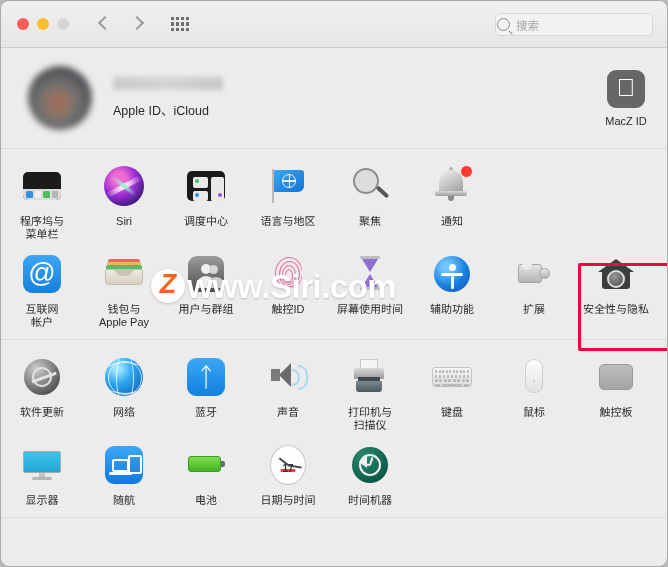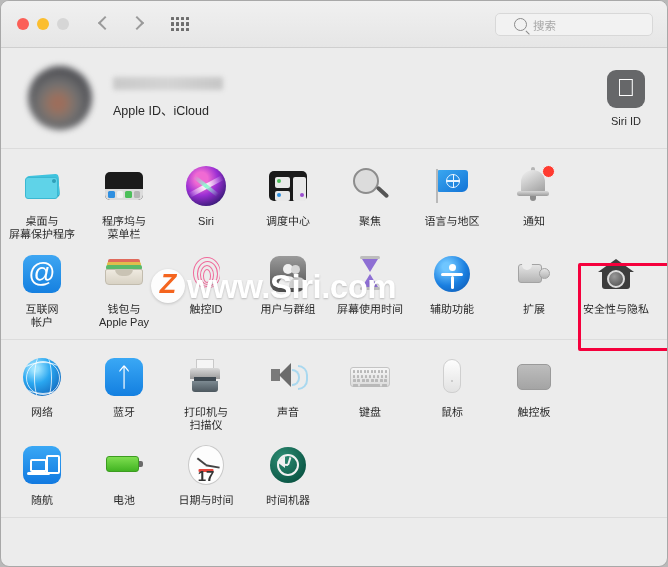--- a/index.html
+++ b/index.html
@@ -41,21 +41,21 @@
   .grid-icon i{display:block;background:#6e6e6e;border-radius:0.5px;}
 
   .win-title{
     margin-left:14px;font-size:15px;font-weight:bold;color:#222;
     letter-spacing:.5px;
   }
 
   .search{
     position:absolute;right:14px;top:12px;width:158px;height:23px;
     box-sizing:border-box;background:#f2f2f2;border:1px solid #d8d8d8;
-    border-radius:5px;display:flex;align-items:center;padding:0 18px;
+    border-radius:5px;display:flex;align-items:center;padding:0 1px;
   }
   .search .mag{width:11px;height:11px;border:1.4px solid #8b8b8b;border-radius:50%;
     position:relative;flex:0 0 auto;}
   .search .mag:after{content:"";position:absolute;right:-4px;bottom:-3px;width:5px;height:1.4px;
     background:#8b8b8b;transform:rotate(45deg);}
   .search .ph{margin-left:6px;font-size:11.5px;color:#a6a6a6;}
 
   
   .account{
     height:100px;display:flex;align-items:center;position:relative;
@@ -287,22 +287,22 @@
     background:linear-gradient(#7ede50,#42b422);border:1px solid #3c9c20;box-sizing:border-box;}
   .ic-battery .cap{position:absolute;left:38px;top:19px;width:4px;height:6px;border-radius:0 2px 2px 0;background:#6a6a6a;}
 
   
   .ic-clock{left:5px;top:3px;right:5px;bottom:3px;border-radius:50%;background:#fdfdfd;
     border:1.5px solid #c9c9c9;box-sizing:border-box;}
   .ic-clock .hh{position:absolute;left:50%;top:50%;width:2px;height:11px;background:#444;
     transform-origin:50% 100%;margin:-11px 0 0 -1px;transform:rotate(-52deg);}
   .ic-clock .mh{position:absolute;left:50%;top:50%;width:1.6px;height:14px;background:#444;
     transform-origin:50% 100%;margin:-14px 0 0 -.8px;transform:rotate(100deg);}
-  .ic-clock .date{position:absolute;left:50%;bottom:1px;transform:translateX(-50%);
-    font-size:15px;font-weight:bold;color:#333;line-height:1;}
+  .ic-clock .date{position:absolute;left:50%;bottom:10px;transform:translateX(-50%);
+    font-size:10px;font-weight:bold;color:#333;line-height:1;}
   .ic-clock .redbar{position:absolute;left:50%;bottom:12px;transform:translateX(-50%);
     width:15px;height:3.5px;background:#e4453c;border-radius:1px;}
 
   
   .ic-share .folder{position:absolute;left:5px;top:10px;width:35px;height:25px;border-radius:2px 4px 4px 4px;
     background:linear-gradient(#63c3f5,#2fa4ec);}
   .ic-share .tab{position:absolute;left:5px;top:6px;width:15px;height:5px;border-radius:3px 3px 0 0;background:#63c3f5;}
   .ic-share .node{position:absolute;left:14px;top:15px;width:15px;height:15px;transform:rotate(45deg);
     background:#bfe6fb;border-radius:2px;}
   .ic-share .node:after{content:"";position:absolute;left:4.5px;top:4.5px;width:6px;height:6px;
@@ -394,41 +394,30 @@
     <div class="acct-text">
       <div class="acct-name"></div>
       <div class="acct-sub">Apple ID、iCloud</div>
     </div>
 
     <div class="top-tiles">
       <div class="tile">
         <div class="appleid-ic">
             <span></span>
           </div>
-        <div class="lbl">Siri ID</div>
+        <div class="lbl">MacZ ID</div>
       </div>
     </div>
   </div>
 
   <div class="section">
 
     <div class="row">
 
 
-      <div class="cell">
-        <div class="glyph">
-          <div class="ic ic-desktop">
-              <div class="back"></div>
-              <div class="front"></div>
-              <div class="dot"></div>
-            </div>
-        </div>
-        <div class="caption">桌面与
-屏幕保护程序</div>
-      </div>
 
       <div class="cell">
         <div class="glyph">
           <div class="ic ic-dock">
             <div class="bar">
               <i style="background:#2f8fe0"></i>
                 <i style="background:#f0f0f0"></i>
                 <i style="background:#4cbf5a"></i>
                 <i style="background:#b5b5b5"></i>
             </div>
@@ -458,37 +447,37 @@
             <div class="w" style="left:24px;top:20px;width:13px;height:10px">
                 <i style="background:#9b4fd0;left:7px"></i>
               </div>
           </div>
         </div>
         <div class="caption">调度中心</div>
       </div>
 
       <div class="cell">
         <div class="glyph">
-          <div class="ic ic-spot">
-              <div class="ring"></div>
-              <div class="hdl"></div>
-            </div>
-        </div>
-        <div class="caption">聚焦</div>
-      </div>
-
-      <div class="cell">
-        <div class="glyph">
           <div class="ic ic-lang">
               <div class="pole"></div>
               <div class="flag"></div>
               <div class="globe"></div>
             </div>
         </div>
         <div class="caption">语言与地区</div>
+      </div>
+
+      <div class="cell">
+        <div class="glyph">
+          <div class="ic ic-spot">
+              <div class="ring"></div>
+              <div class="hdl"></div>
+            </div>
+        </div>
+        <div class="caption">聚焦</div>
       </div>
 
       <div class="cell">
         <div class="glyph">
           <div class="ic ic-bell">
             <div class="top"></div>
               <div class="body"></div>
               <div class="rim"></div>
               <div class="clap"></div>
             <div class="badge"></div>
@@ -519,40 +508,40 @@
             <div class="sleeve"></div>
               <div class="notch"></div>
           </div>
         </div>
         <div class="caption">钱包与
 Apple Pay</div>
       </div>
 
       <div class="cell">
         <div class="glyph">
+          <div class="ic ic-users">
+              <div class="head"></div>
+              <div class="head2"></div>
+              <div class="bd"></div>
+              <div class="bd2"></div>
+            </div>
+        </div>
+        <div class="caption">用户与群组</div>
+      </div>
+
+      <div class="cell">
+        <div class="glyph">
           <div class="ic ic-touchid">
             <i style="left:1px;top:1px;width:26px;height:30px"></i>
             <i style="left:4.5px;top:5px;width:19px;height:24px"></i>
             <i style="left:8px;top:9px;width:12px;height:18px"></i>
             <i style="left:11px;top:13px;width:6px;height:12px"></i>
           </div>
         </div>
         <div class="caption">触控ID</div>
-      </div>
-
-      <div class="cell">
-        <div class="glyph">
-          <div class="ic ic-users">
-              <div class="head"></div>
-              <div class="head2"></div>
-              <div class="bd"></div>
-              <div class="bd2"></div>
-            </div>
-        </div>
-        <div class="caption">用户与群组</div>
       </div>
 
       <div class="cell">
         <div class="glyph">
           <div class="ic ic-screentime">
             <div class="frame">
               <div class="cap" style="top:0"></div>
               <div class="top"></div>
                 <div class="bot"></div>
               <div class="cap" style="top:31px"></div>
@@ -596,68 +585,76 @@
         </div>
         <div class="caption">安全性与隐私</div>
       </div>
     </div>
   </div>
 
   <div class="section">
 
     <div class="row">
 
+      <div class="cell">
+        <div class="glyph">
+          <div class="ic ic-update">
+              <div class="g"></div>
+            </div>
+        </div>
+        <div class="caption">软件更新</div>
+      </div>
 
       <div class="cell">
         <div class="glyph">
           <div class="ic ic-network">
             <i style="left:-6px;top:4px;width:50px;height:30px"></i>
             <i style="left:11px;top:-6px;width:16px;height:50px"></i>
             <i style="left:3px;top:3px;width:32px;height:32px"></i>
           </div>
         </div>
         <div class="caption">网络</div>
       </div>
 
       <div class="cell">
         <div class="glyph">
           <div class="ic ic-bt">
               <span>ᛏ</span>
             </div>
         </div>
         <div class="caption">蓝牙</div>
+      </div>
+
+      <div class="cell">
+        <div class="glyph">
+          <div class="ic ic-sound">
+            <div class="spk"></div>
+              <div class="cone"></div>
+            <div class="wv" style="left:27px;top:15px;width:6px;height:13px;border-left:none;border-radius:0 10px 10px 0"></div>
+            <div class="wv" style="left:33px;top:11px;width:8px;height:21px;border-left:none;border-radius:0 12px 12px 0"></div>
+          </div>
+        </div>
+        <div class="caption">声音</div>
       </div>
 
       <div class="cell">
         <div class="glyph">
           <div class="ic ic-printer">
               <div class="paper"></div>
               <div class="top"></div>
               <div class="slot"></div>
               <div class="base"></div>
             </div>
         </div>
         <div class="caption">打印机与
 扫描仪</div>
       </div>
 
       <div class="cell">
         <div class="glyph">
-          <div class="ic ic-sound">
-            <div class="spk"></div>
-              <div class="cone"></div>
-            <div class="wv" style="left:27px;top:15px;width:6px;height:13px;border-left:none;border-radius:0 10px 10px 0"></div>
-            <div class="wv" style="left:33px;top:11px;width:8px;height:21px;border-left:none;border-radius:0 12px 12px 0"></div>
-          </div>
-        </div>
-        <div class="caption">声音</div>
-      </div>
-
-      <div class="cell">
-        <div class="glyph">
           <div class="ic ic-keyboard">
             <div class="kr">
                 <i></i>
                 <i></i>
                 <i></i>
                 <i></i>
                 <i></i>
                 <i></i>
                 <i></i>
                 <i></i>
@@ -707,20 +704,30 @@
       <div class="cell">
         <div class="glyph">
             <div class="ic ic-trackpad"></div>
           </div>
         <div class="caption">触控板</div>
       </div>
     </div>
 
     <div class="row" style="margin-top:8px">
 
+      <div class="cell">
+        <div class="glyph">
+          <div class="ic ic-display">
+              <div class="scr"></div>
+              <div class="neck"></div>
+              <div class="foot"></div>
+            </div>
+        </div>
+        <div class="caption">显示器</div>
+      </div>
 
       <div class="cell">
         <div class="glyph">
           <div class="ic ic-sidecar">
               <div class="lap"></div>
               <div class="lapb"></div>
               <div class="pad"></div>
             </div>
         </div>
         <div class="caption">随航</div>

